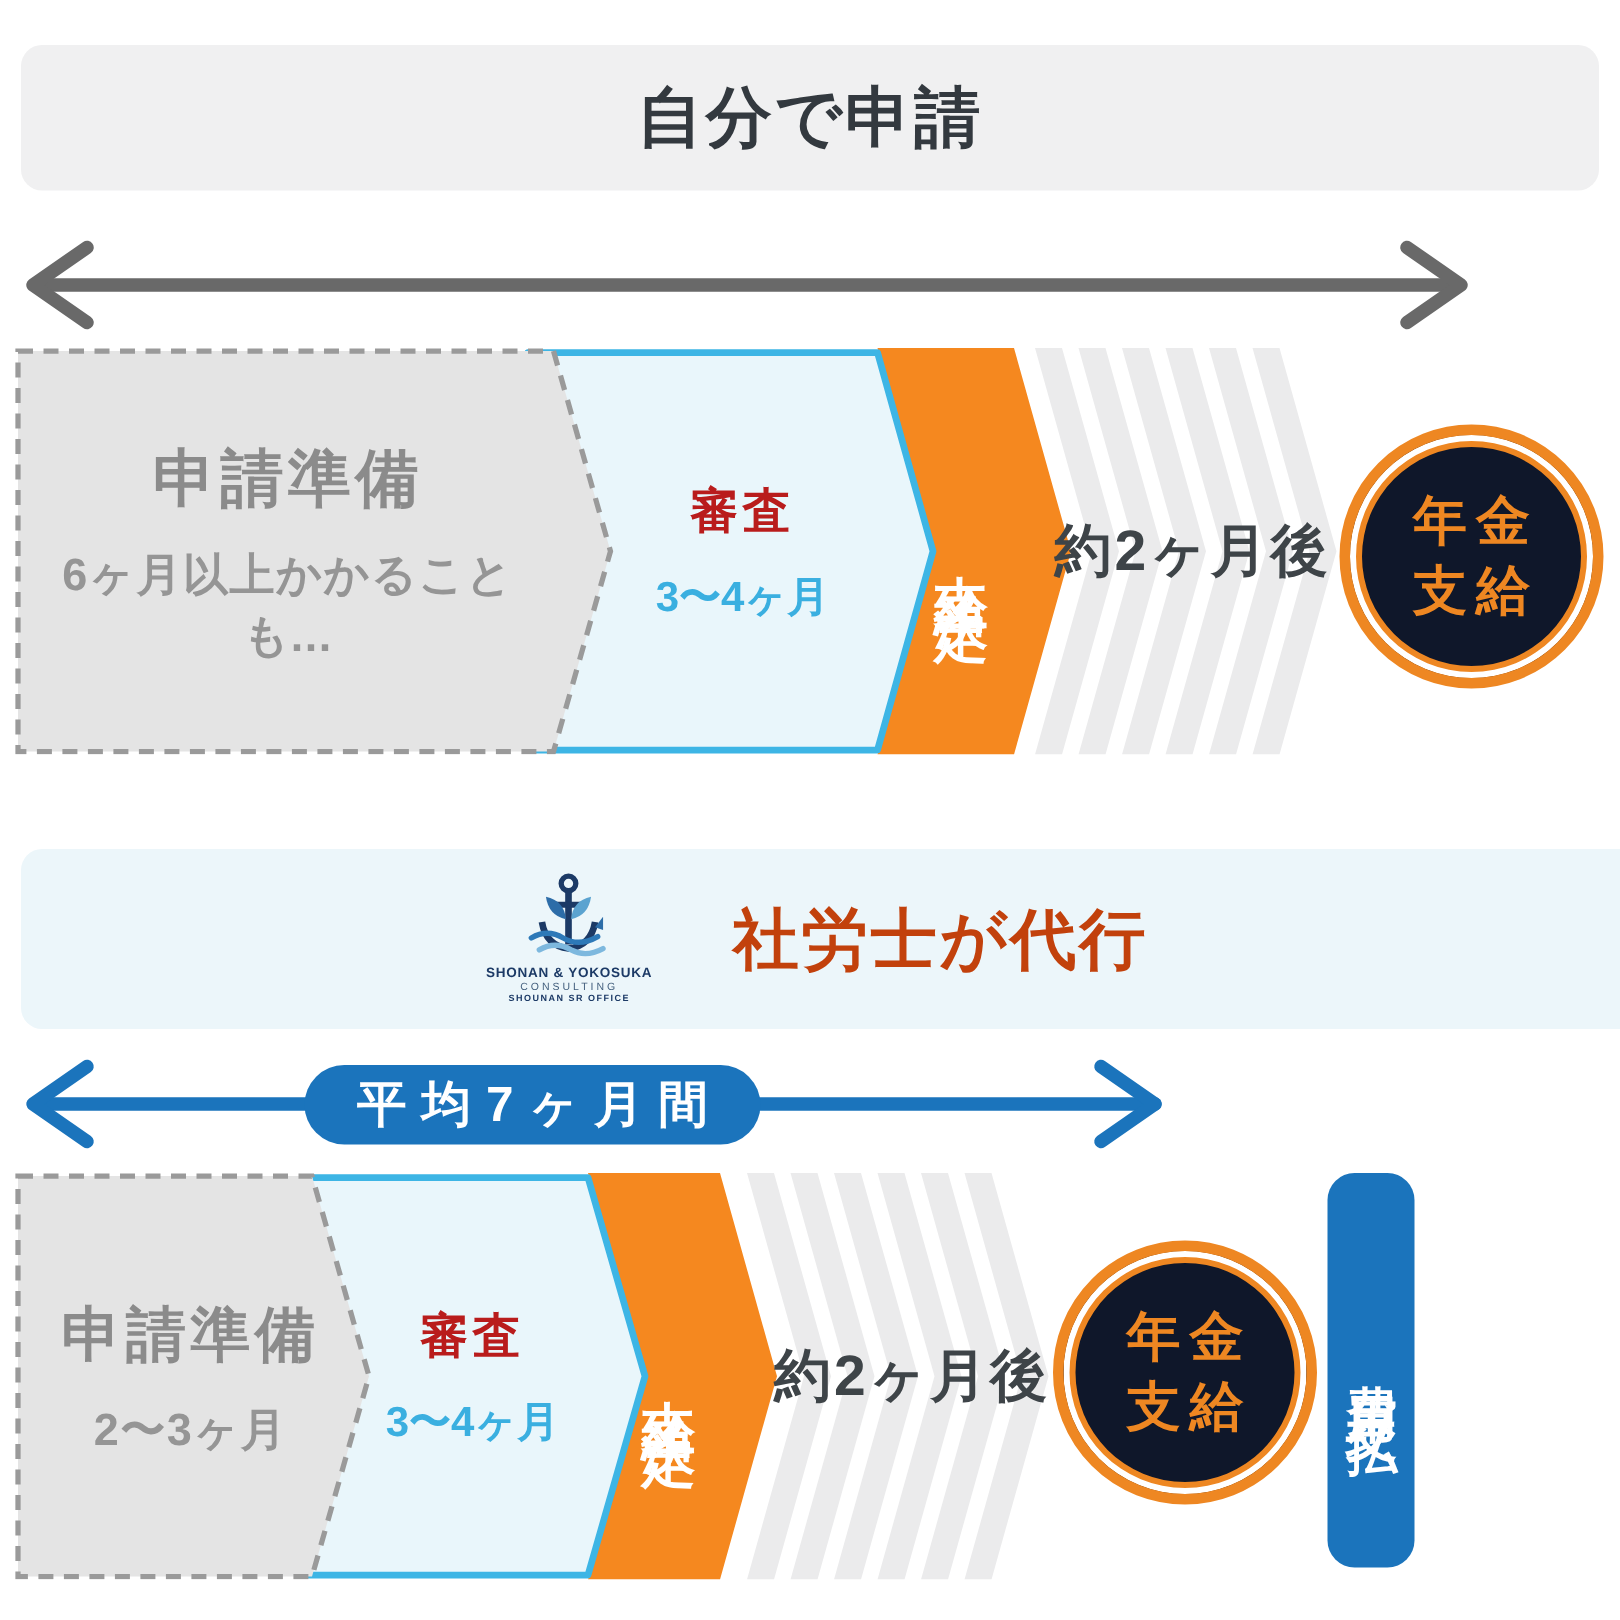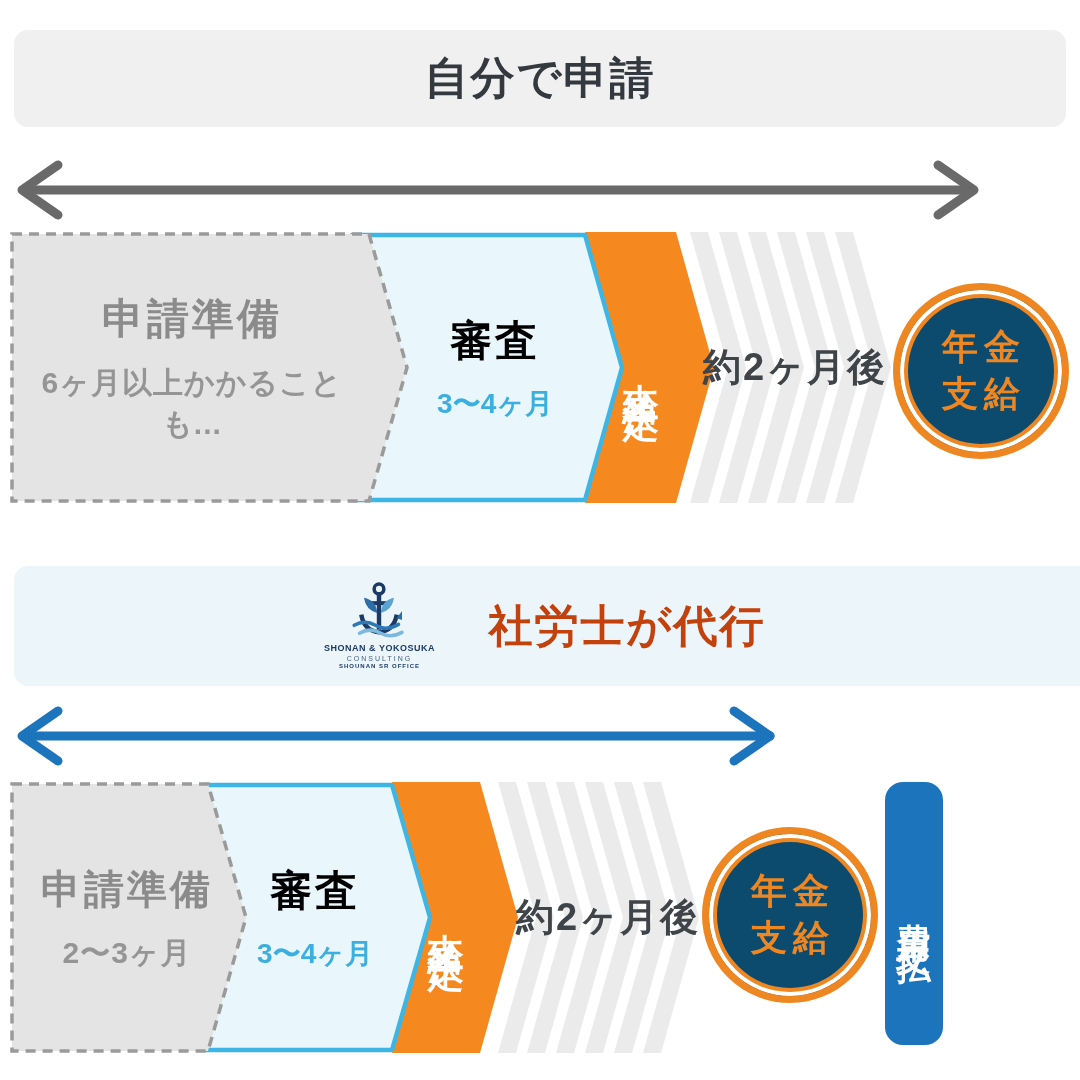--- a/index.html
+++ b/index.html
@@ -30,32 +30,32 @@
   .pill1{left:312px;top:164px;width:375px;height:53px;background:#6a6a6a;}
   .pill2{left:203px;top:710px;width:304px;height:53px;background:#1b74bc;}
 
   
   .row-svg{left:0;width:1080px;height:271px;}
   .row1{top:232px;}
   .row2{top:782px;}
   .step-text{display:flex;flex-direction:column;align-items:center;justify-content:center;text-align:center;height:271px;}
   .step-label-gray{font-size:42px;font-weight:bold;color:#8b8b8b;letter-spacing:3px;}
   .step-note-gray{font-size:30px;font-weight:bold;color:#959595;margin-top:16px;letter-spacing:1px;}
-  .step-label-blue{font-size:42px;font-weight:bold;color:#000000;letter-spacing:3px;}
+  .step-label-blue{font-size:32px;font-weight:bold;color:#b91c1c;letter-spacing:3px;}
   .step-note-blue{font-size:28px;font-weight:bold;color:#3aafe0;margin-top:16px;}
   .vtext{writing-mode:vertical-rl;text-orientation:upright;color:#fff;font-weight:bold;
          display:flex;align-items:center;justify-content:center;}
   .decision{height:271px;width:84px;font-size:36px;letter-spacing:7px;}
   .wait{height:271px;width:200px;display:flex;align-items:center;justify-content:center;
         font-size:38px;font-weight:bold;color:#3e4448;letter-spacing:2px;white-space:nowrap;}
 
   
   .result-circle{
     width:176px;height:176px;border-radius:50%;box-sizing:border-box;
-    border:7px solid #ee8722;background:#0c4a6e;
+    border:7px solid #ee8722;background:#0f172a;
     box-shadow:inset 0 0 0 4px #ffffff, inset 0 0 0 8px #ee8722;
     display:flex;flex-direction:column;align-items:center;justify-content:center;
     color:#ee8722;font-weight:bold;font-size:36px;letter-spacing:6px;line-height:1.3;
     text-indent:6px;
   }
   .circle1{left:893px;top:283px;}
   .circle2{left:702px;top:827px;}
 
   
   .fee-bar{left:885px;top:782px;width:58px;height:263px;border-radius:18px;background:#1b74bc;
@@ -125,20 +125,21 @@
       </div>
       <div class="hdr2-title">社労士が代行</div>
     </div>
   </div>
 
   <svg class="abs arrow-svg arrow2" viewBox="0 0 1080 64">
     <line x1="30" y1="32" x2="770" y2="32" stroke="#1b74bc" stroke-width="9" stroke-linecap="round"></line>
     <polyline points="58,7 22,32 58,57" fill="none" stroke="#1b74bc" stroke-width="9" stroke-linecap="round" stroke-linejoin="round"></polyline>
     <polyline points="734,7 770,32 734,57" fill="none" stroke="#1b74bc" stroke-width="9" stroke-linecap="round" stroke-linejoin="round"></polyline>
   </svg>
+  <div class="abs pill pill2">平均7ヶ月間</div>
 
   <svg class="abs row-svg row2" viewBox="0 0 1080 271">
     <g fill="#ebebec">
       <path d="M498,0 h18 l38,135.5 l-38,135.5 h-18 l38,-135.5 Z"></path>
       <path d="M527,0 h18 l38,135.5 l-38,135.5 h-18 l38,-135.5 Z"></path>
       <path d="M556,0 h18 l38,135.5 l-38,135.5 h-18 l38,-135.5 Z"></path>
       <path d="M585,0 h18 l38,135.5 l-38,135.5 h-18 l38,-135.5 Z"></path>
       <path d="M614,0 h18 l38,135.5 l-38,135.5 h-18 l38,-135.5 Z"></path>
       <path d="M643,0 h18 l38,135.5 l-38,135.5 h-18 l38,-135.5 Z"></path>
     </g>

